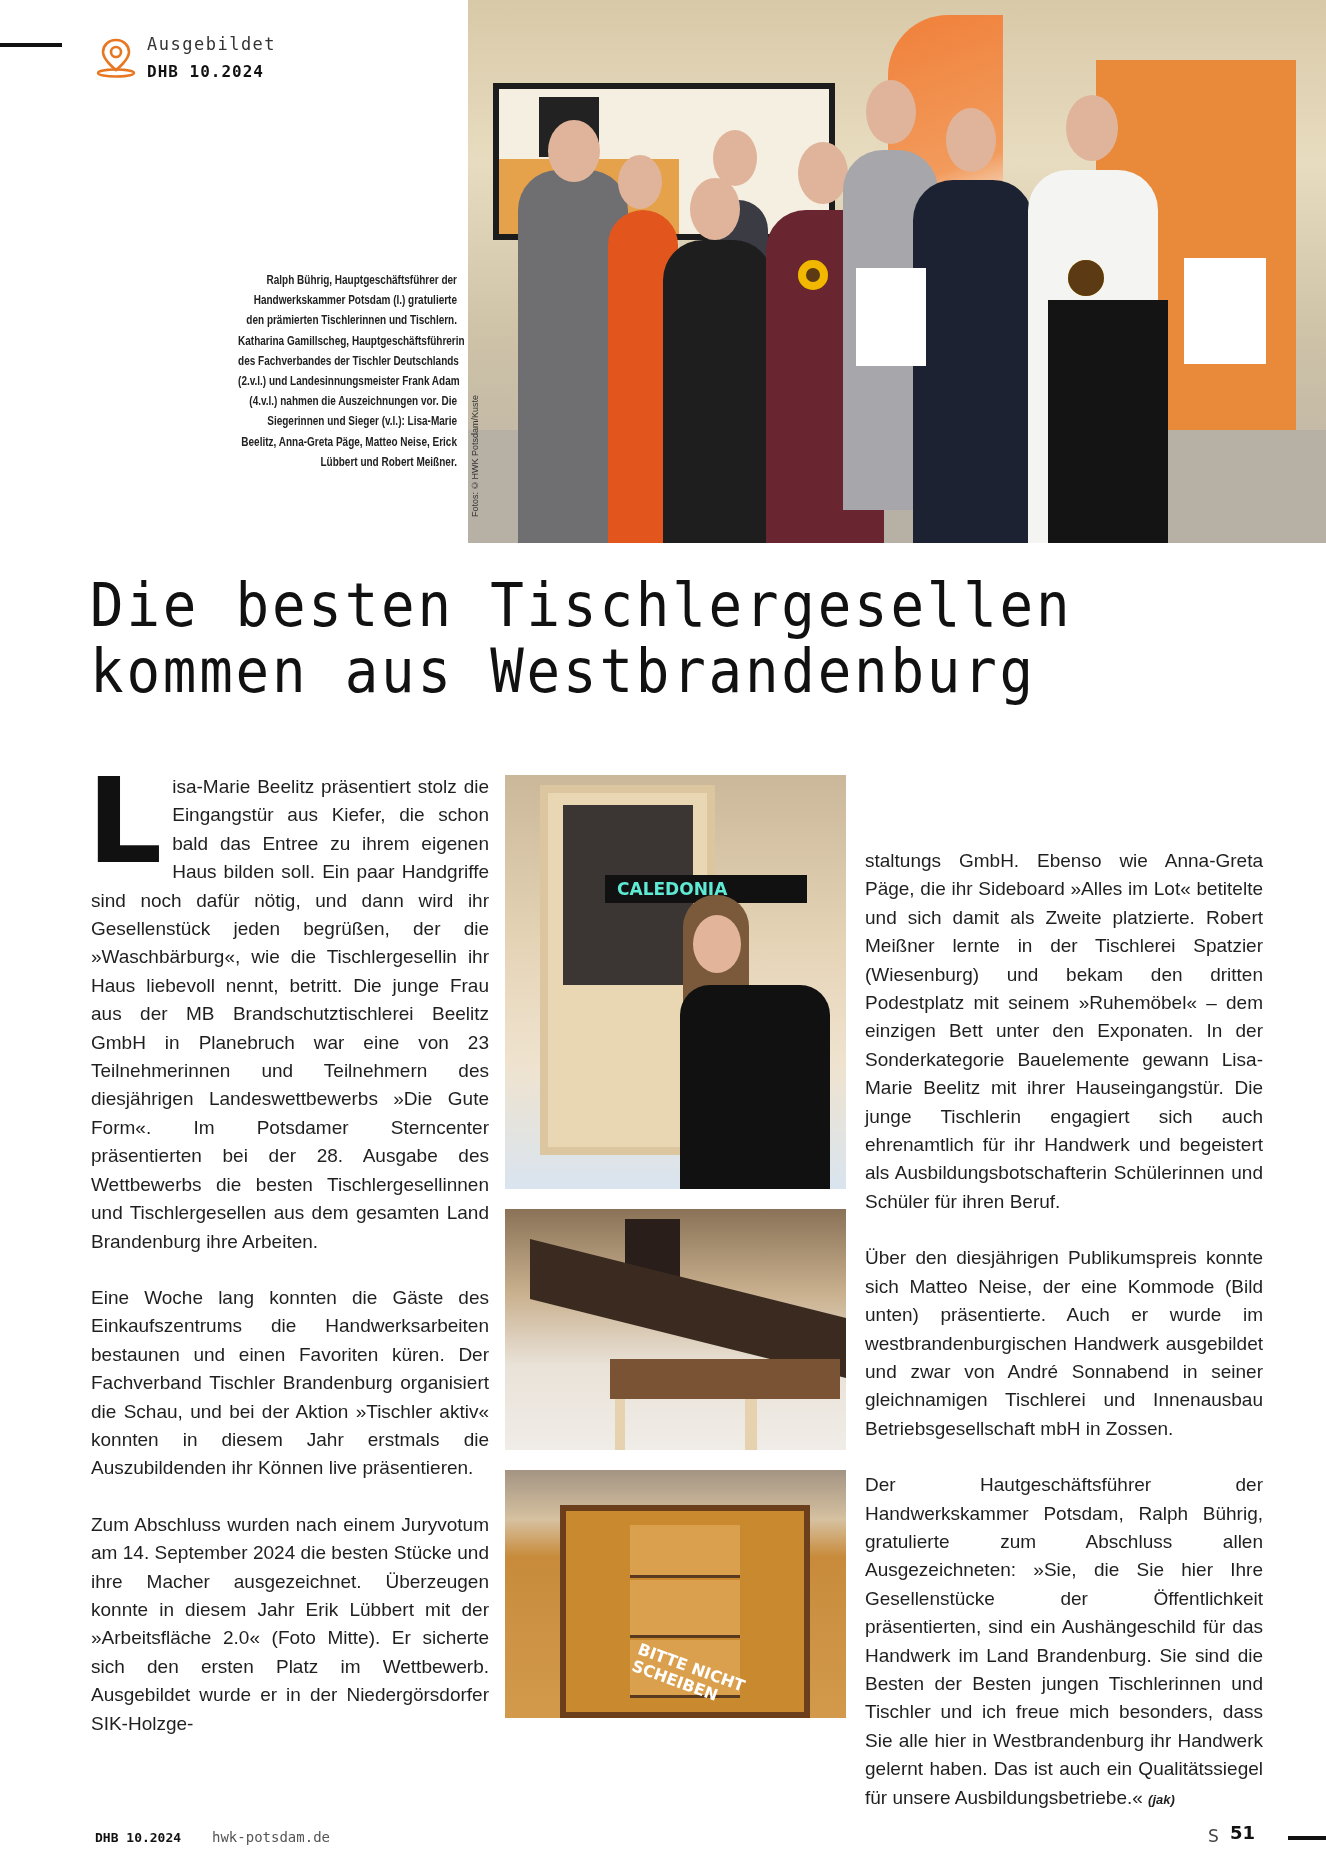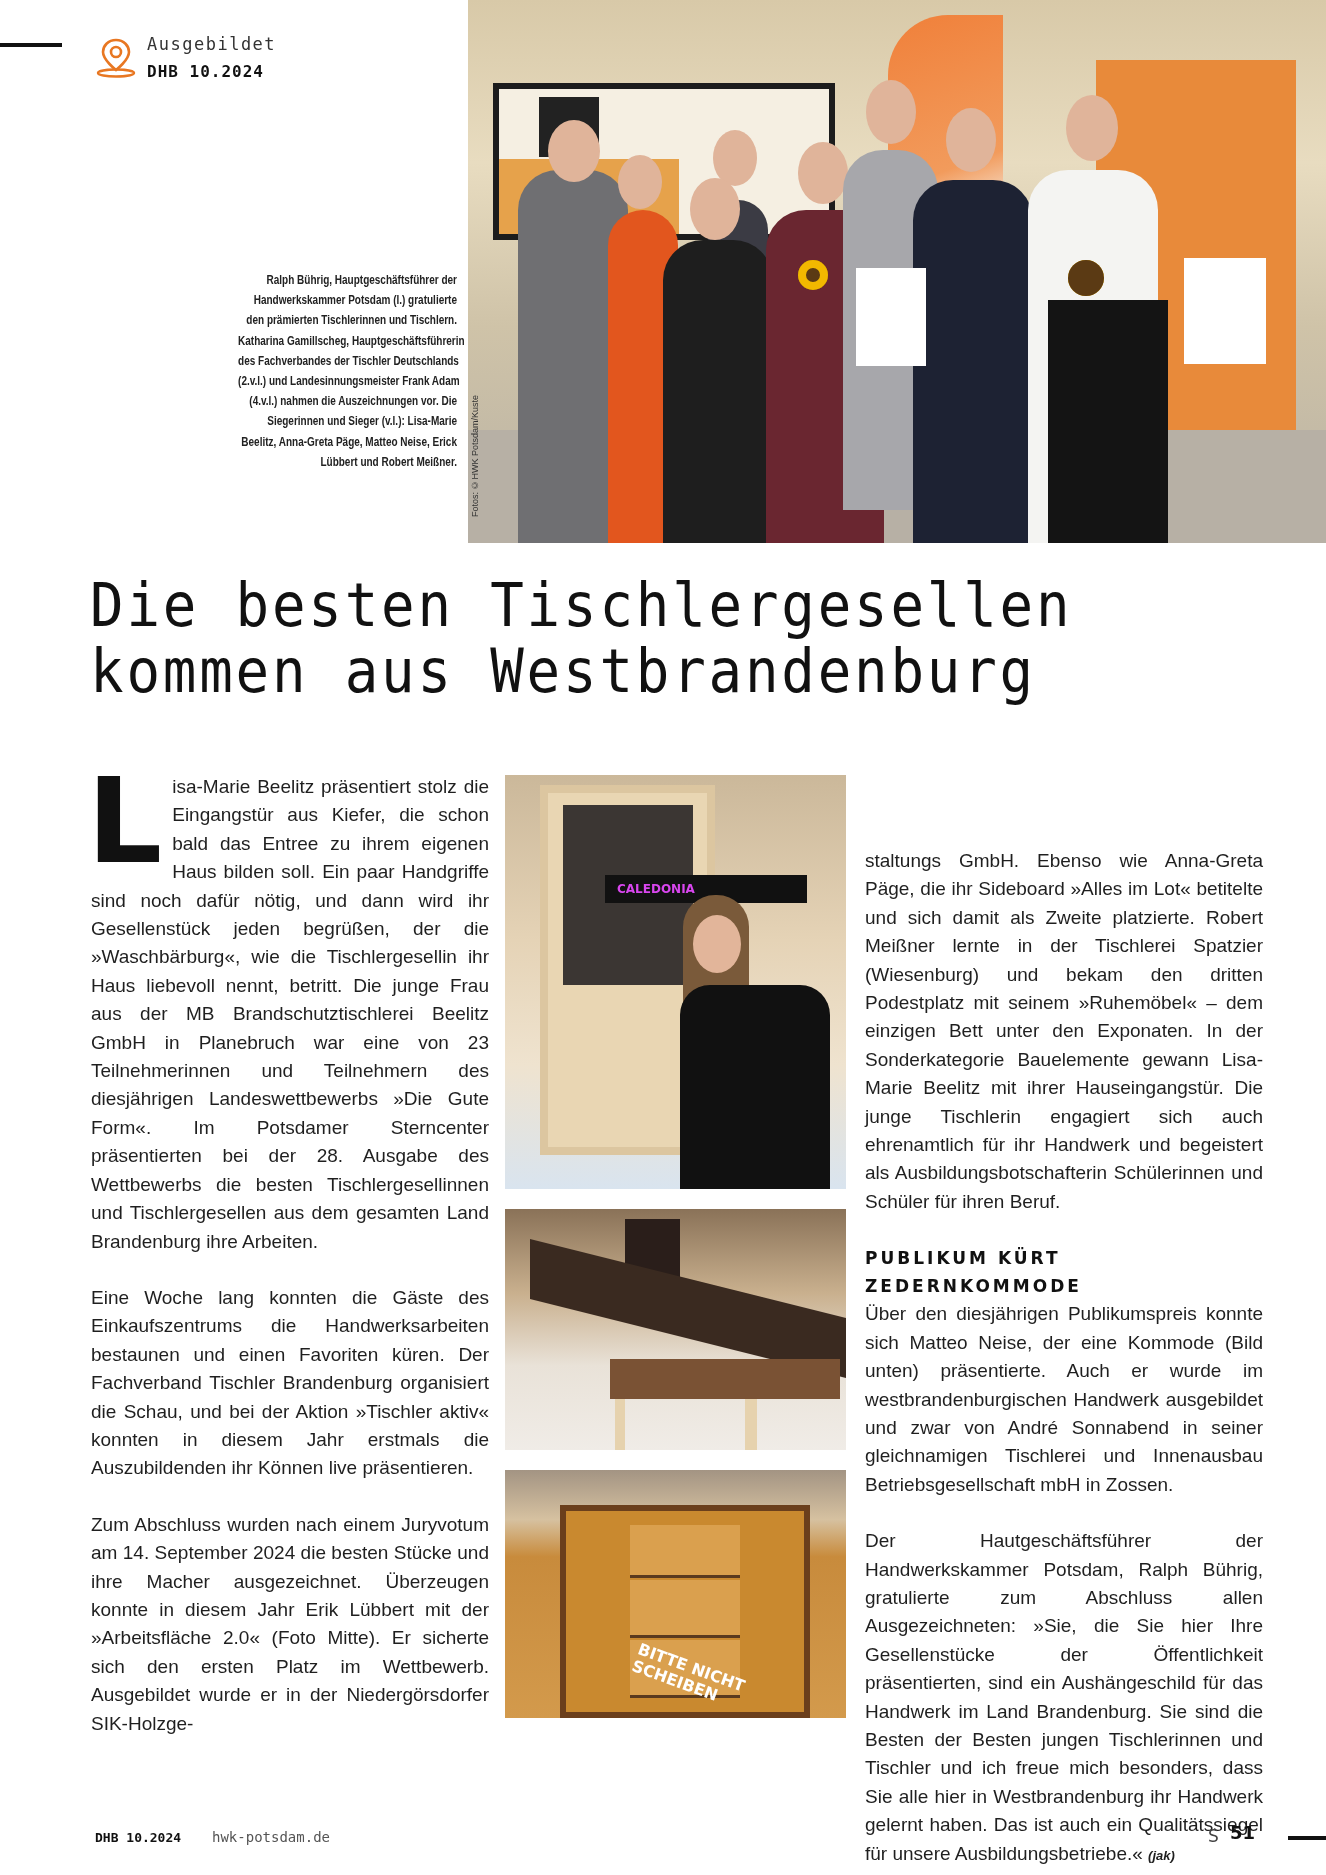--- a/index.html
+++ b/index.html
@@ -128,21 +128,21 @@
   <p><span class="dropcap-L">L</span><span>isa-Marie Beelitz präsentiert stolz die Eingangstür aus Kiefer, die schon bald das Entree zu ihrem eigenen Haus bilden soll. Ein paar Handgriffe sind noch dafür nötig, und dann wird ihr Gesellenstück jeden begrüßen, der die »Waschbärburg«, wie die Tischlergesellin ihr Haus liebevoll nennt, betritt. Die junge Frau aus der MB Brandschutztischlerei Beelitz GmbH in Planebruch war eine von 23 Teilnehmerinnen und Teilnehmern des diesjährigen Landeswettbewerbs »Die Gute Form«. Im Potsdamer Sterncenter präsentierten bei der 28. Ausgabe des Wettbewerbs die besten Tischlergesellinnen und Tischlergesellen aus dem gesamten Land Brandenburg ihre Arbeiten.</span></p>
   <div class="gap"></div>
   <p>Eine Woche lang konnten die Gäste des Einkaufszentrums die Handwerksarbeiten bestaunen und einen Favoriten küren. Der Fachverband Tischler Brandenburg organisiert die Schau, und bei der Aktion »Tischler aktiv« konnten in diesem Jahr erstmals die Auszubildenden ihr Können live präsentieren.</p>
   <div class="gap"></div>
   <p>Zum Abschluss wurden nach einem Juryvotum am 14. September 2024 die besten Stücke und ihre Macher ausgezeichnet. Überzeugen konnte in diesem Jahr Erik Lübbert mit der »Arbeitsfläche 2.0« (Foto Mitte). Er sicherte sich den ersten Platz im Wettbewerb. Ausgebildet wurde er in der Niedergörsdorfer SIK-Holzge-</p>
 </div>
 
 <div class="abs photo p1">
   <div style="position:absolute;left:35px;top:10px;width:175px;height:370px;background:#e9d6b3;border:8px solid #dcc6a0;box-sizing:border-box;"></div>
   <div style="position:absolute;left:58px;top:30px;width:130px;height:180px;background:#3b3633;"></div>
-  <div style="position:absolute;left:100px;top:100px;width:190px;height:28px;background:#111;color:#d946ef;font-weight:bold;font-size:12px;line-height:28px;padding-left:12px;font-family:'DejaVu Sans',sans-serif;">CALEDONIA</div>
+  <div style="position:absolute;left:100px;top:100px;width:190px;height:28px;background:#111;color:#5eead4;font-weight:bold;font-size:17px;line-height:28px;padding-left:12px;font-family:'DejaVu Sans',sans-serif;">CALEDONIA</div>
   <div style="position:absolute;left:180px;top:135px;width:60px;height:70px;border-radius:50%;background:#d7a88c;"></div>
   <div style="position:absolute;left:178px;top:120px;width:66px;height:120px;border-radius:32px 32px 0 0;background:#7a5a3a;z-index:0;"></div>
   <div style="position:absolute;left:188px;top:140px;width:48px;height:58px;border-radius:50%;background:#e2b59a;"></div>
   <div style="position:absolute;left:175px;top:210px;width:150px;height:204px;background:#111;border-radius:30px 30px 0 0;"></div>
 </div>
 <div class="abs photo p2">
   <div style="position:absolute;left:120px;top:10px;width:55px;height:80px;background:#2a1e1a;"></div>
   <div style="position:absolute;left:25px;top:70px;width:320px;height:60px;background:#3a2a20;transform:skewY(14deg);"></div>
   <div style="position:absolute;left:105px;top:150px;width:230px;height:40px;background:#7a5234;"></div>
   <div style="position:absolute;left:110px;top:190px;width:10px;height:51px;background:#e6d2ae;"></div>
@@ -152,21 +152,20 @@
   <div style="position:absolute;left:55px;top:35px;width:250px;height:213px;background:#c9892f;border:6px solid #6b3f1c;box-sizing:border-box;"></div>
   <div style="position:absolute;left:125px;top:55px;width:110px;height:50px;background:#daa04e;border-bottom:3px solid #5a3a1e;"></div>
   <div style="position:absolute;left:125px;top:110px;width:110px;height:55px;background:#daa04e;border-bottom:3px solid #5a3a1e;"></div>
   <div style="position:absolute;left:125px;top:170px;width:110px;height:55px;background:#daa04e;border-bottom:3px solid #5a3a1e;"></div>
   <div style="position:absolute;left:125px;top:200px;width:180px;color:#fff;font-weight:bold;font-size:16px;line-height:18px;transform:rotate(20deg);font-family:'DejaVu Sans',sans-serif;">BITTE NICHT SCHEIBEN</div>
 </div>
 
 <div class="abs col col3">
   <p>staltungs GmbH. Ebenso wie Anna-Greta Päge, die ihr Sideboard »Alles im Lot« betitelte und sich damit als Zweite platzierte. Robert Meißner lernte in der Tischlerei Spatzier (Wiesenburg) und bekam den dritten Podestplatz mit seinem »Ruhemöbel« – dem einzigen Bett unter den Exponaten. In der Sonderkategorie Bauelemente gewann Lisa-Marie Beelitz mit ihrer Hauseingangstür. Die junge Tischlerin engagiert sich auch ehrenamtlich für ihr Handwerk und begeistert als Ausbildungsbotschafterin Schülerinnen und Schüler für ihren Beruf.</p>
   <div class="gap"></div>
-  <p class="subhead">PUBLIKUM KÜRT ZEDERNKOMMODE</p>
   <p>Über den diesjährigen Publikumspreis konnte sich Matteo Neise, der eine Kommode (Bild unten) präsentierte. Auch er wurde im westbrandenburgischen Handwerk ausgebildet und zwar von André Sonnabend in seiner gleichnamigen Tischlerei und Innenausbau Betriebsgesellschaft mbH in Zossen.</p>
   <div class="gap"></div>
   <p><span>Der Hautgeschäftsführer der Handwerkskammer Potsdam, Ralph Bührig, gratulierte zum Abschluss allen Ausgezeichneten: »Sie, die Sie hier Ihre Gesellenstücke der Öffentlichkeit präsentierten, sind ein Aushängeschild für das Handwerk im Land Brandenburg. Sie sind die Besten der Besten jungen Tischlerinnen und Tischler und ich freue mich besonders, dass Sie alle hier in Westbrandenburg ihr Handwerk gelernt haben. Das ist auch ein Qualitätssiegel für unsere Ausbildungsbetriebe.«</span> <span class="sig">(jak)</span></p>
 </div>
 
 <div class="abs foot-issue">DHB 10.2024</div>
 <div class="abs foot-url">hwk-potsdam.de</div>
 <div class="abs foot-s">S</div>
 <div class="abs foot-num">51</div>
 <div class="abs foot-rule"></div>

